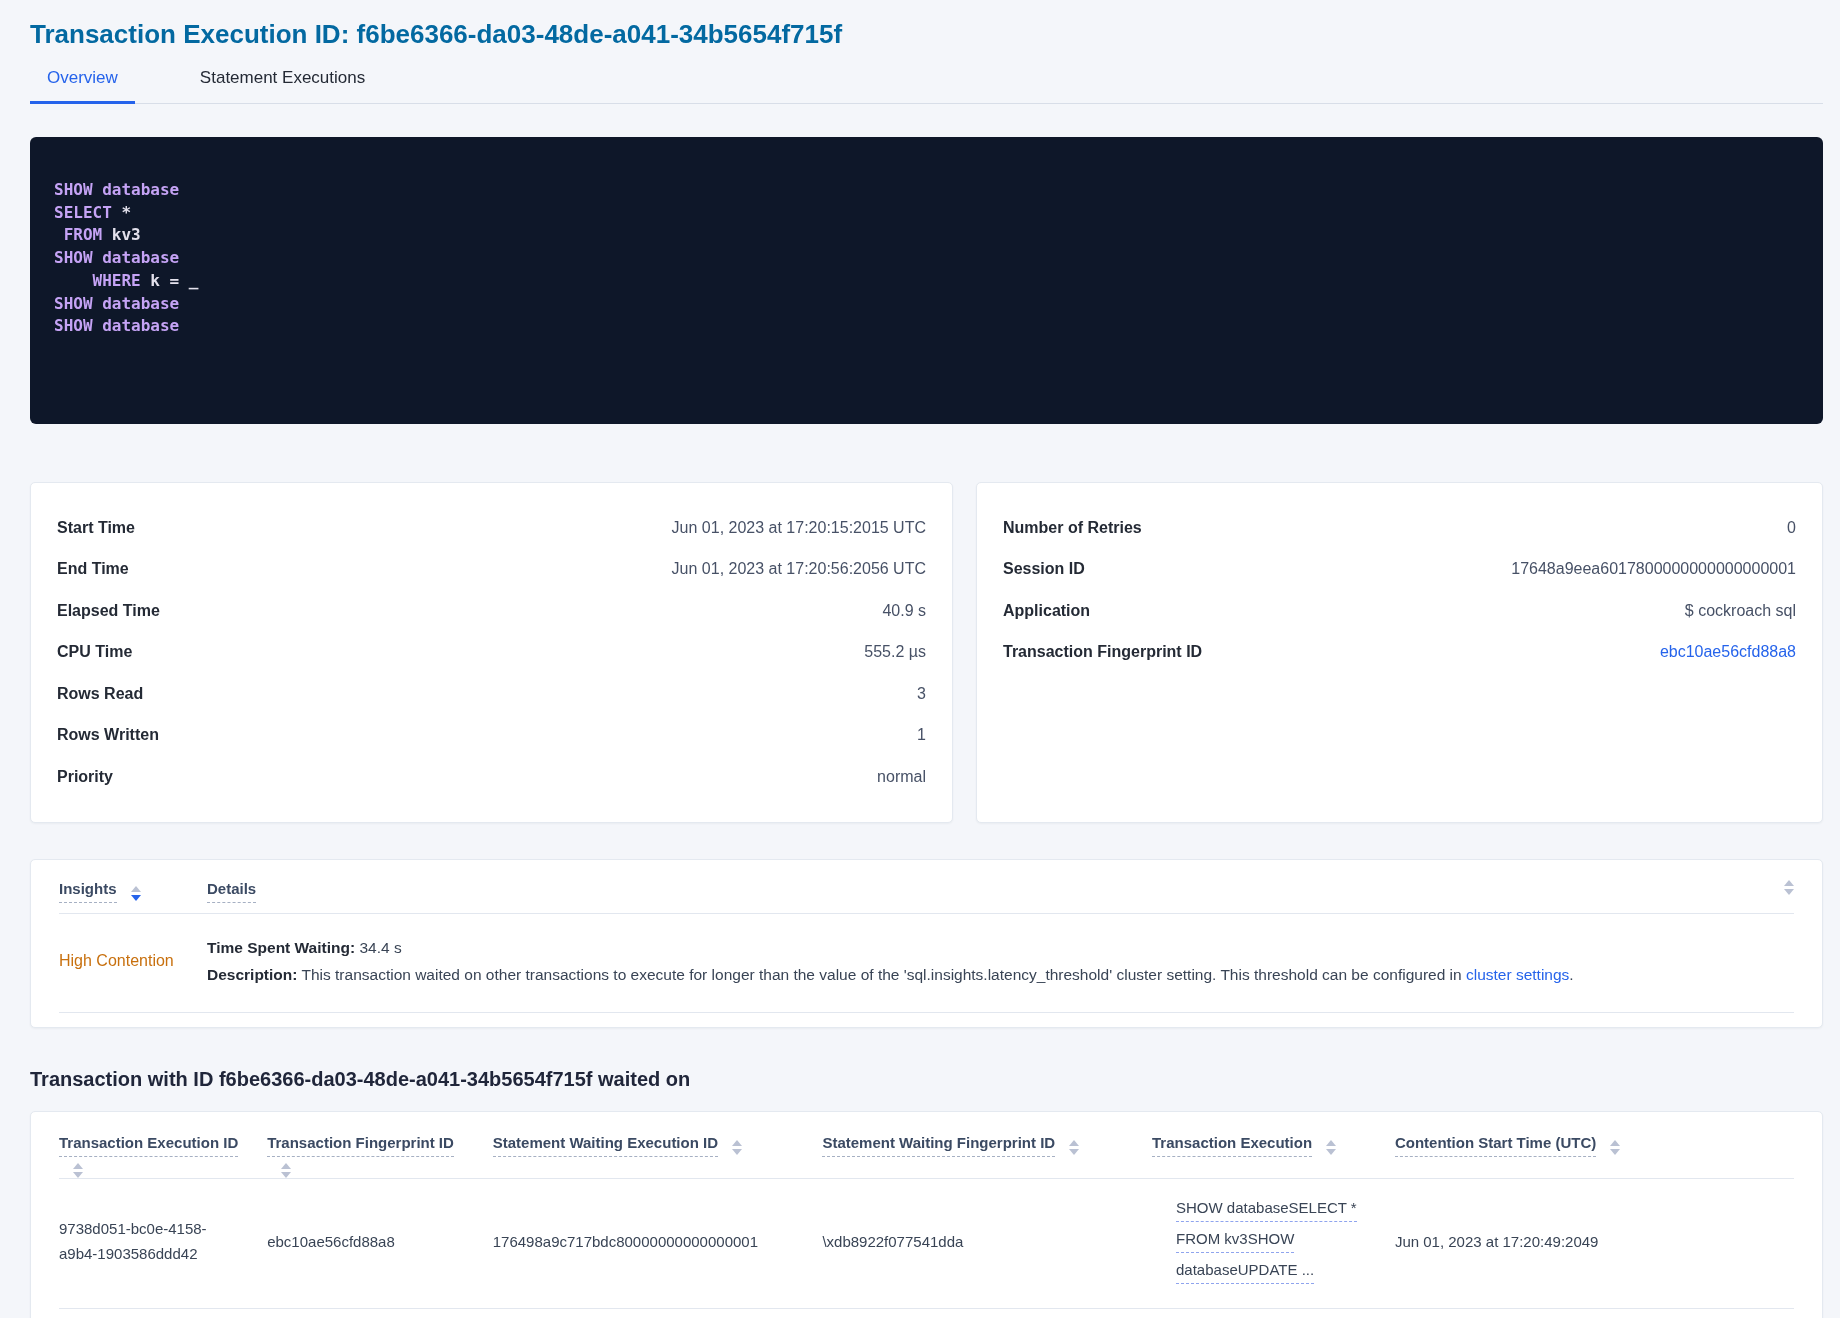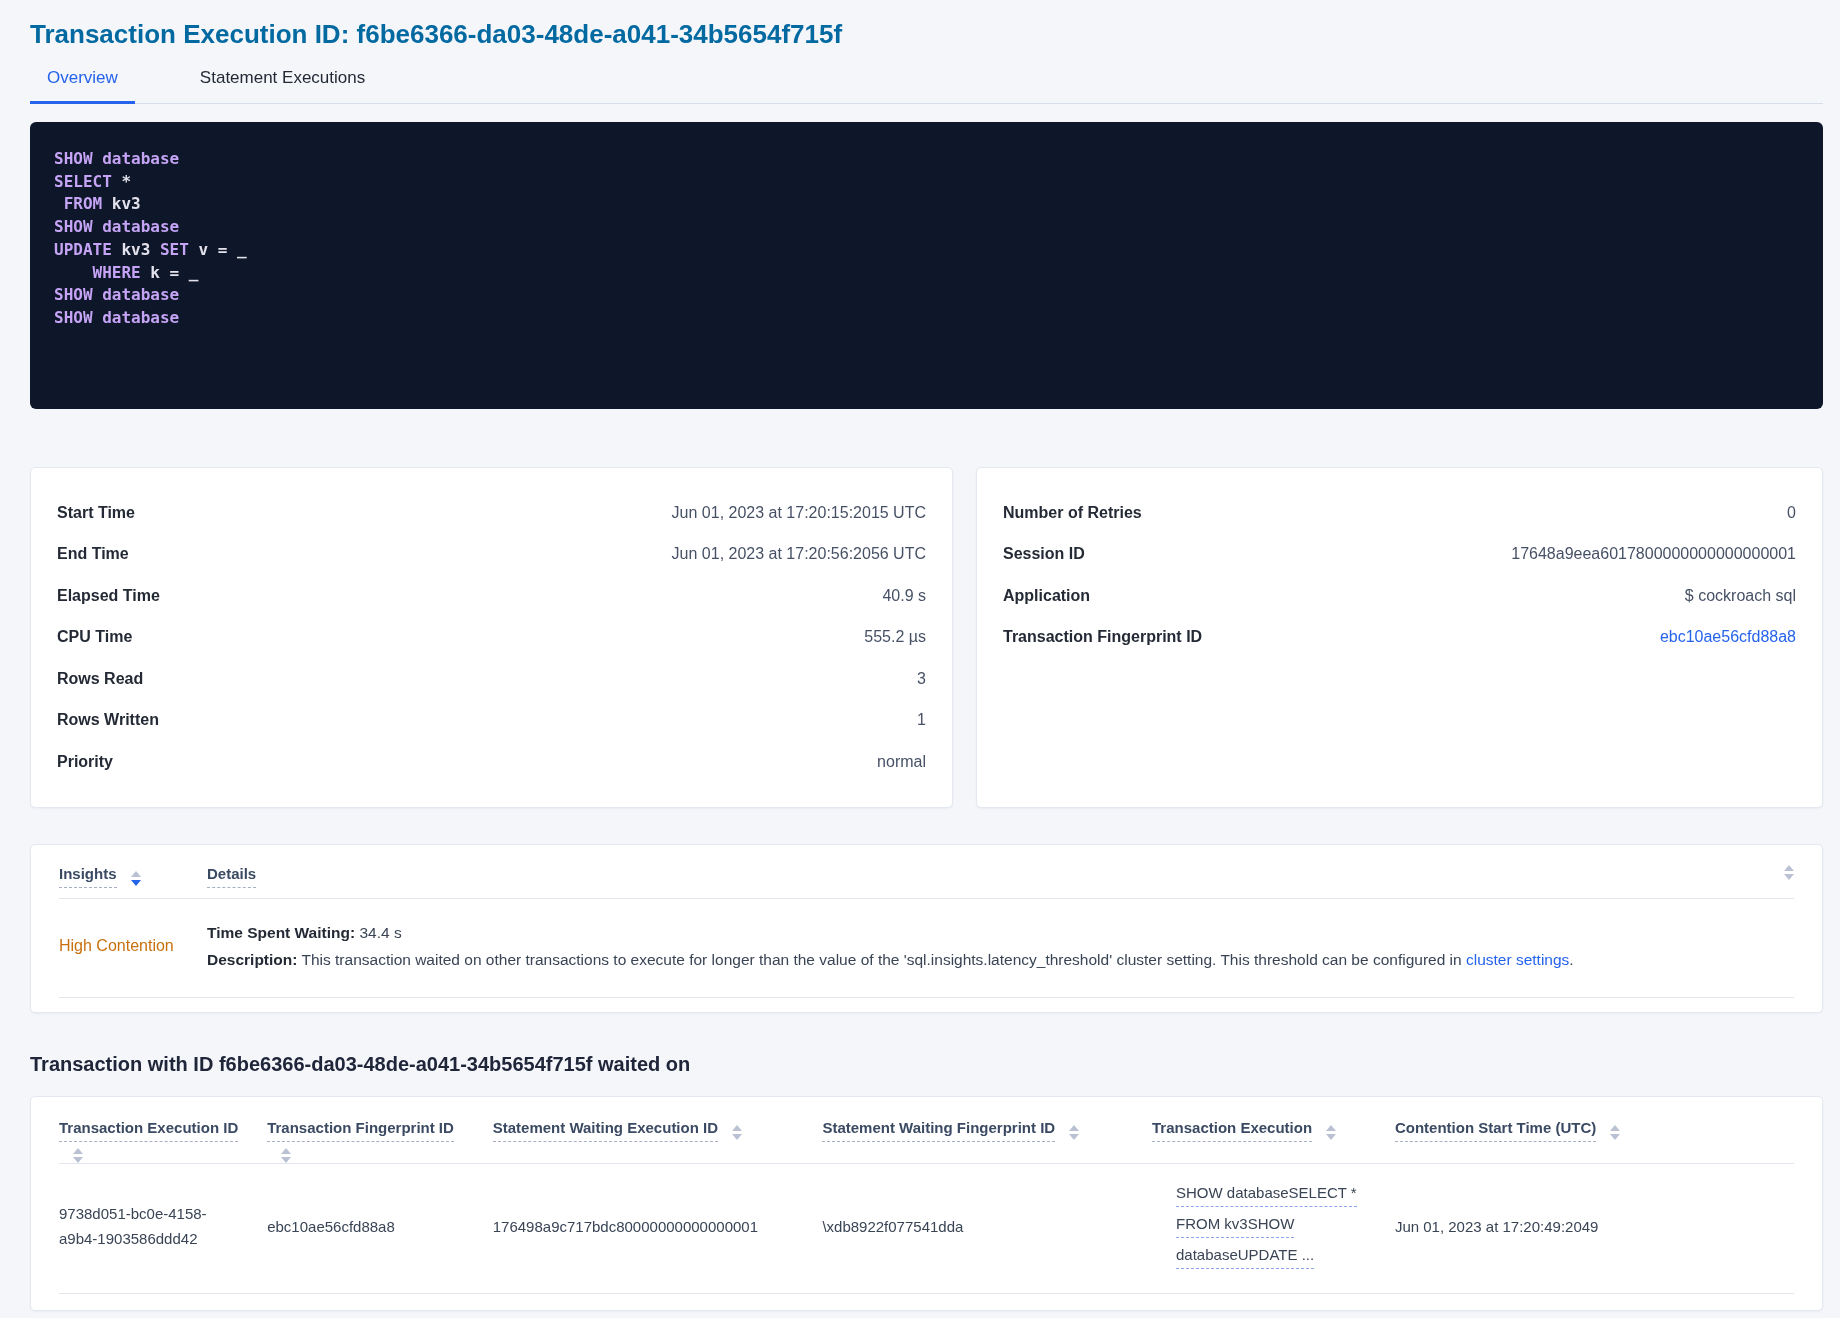--- a/index.html
+++ b/index.html
@@ -18,22 +18,22 @@
   .tabs { display: flex; margin-top: 12px; border-bottom: 1px solid #d8dee8; }
   .tab {
     font-size: 17px; color: #242a35; padding: 6px 17px 13px;
     border-bottom: 3px solid transparent; margin-bottom: -1px; cursor: pointer;
   }
   .tab + .tab { margin-left: 48px; }
   .tab.active { color: #2563eb; border-bottom-color: #2563eb; }
 
   
   .sqlbox {
-    margin-top: 18px; background: #0e1729; border-radius: 6px;
-    height: 287px; padding: 26px 24px 0;
+    margin-top: 33px; background: #0e1729; border-radius: 6px;
+    height: 287px; padding: 42px 24px 0;
     font-family: "DejaVu Sans Mono", monospace; font-size: 16px; line-height: 22.7px;
     color: #e3e1ec; font-weight: 700;
   }
   .sqlline { white-space: pre; }
   .kw { color: #c5a3f5; }
 
   
   .card {
     background: #ffffff; border: 1px solid #e4e9f0; border-radius: 5px;
     box-shadow: 0 1px 2px rgba(40,50,80,.05);
@@ -93,21 +93,20 @@
   <div class="tabs">
     <div class="tab active">Overview</div>
     <div class="tab">Statement Executions</div>
   </div>
 
   <div class="sqlbox">
     <div class="sqlline"><span class="kw">SHOW database</span></div>
     <div class="sqlline"><span class="kw">SELECT</span><span> *</span></div>
     <div class="sqlline"><span> </span><span class="kw">FROM</span><span> kv3</span></div>
     <div class="sqlline"><span class="kw">SHOW database</span></div>
-    <div class="sqlline"><span class="kw">UPDATE</span><span> kv3 </span><span class="kw">SET</span><span> v = _</span></div>
     <div class="sqlline"><span>    </span><span class="kw">WHERE</span><span> k = _</span></div>
     <div class="sqlline"><span class="kw">SHOW database</span></div>
     <div class="sqlline"><span class="kw">SHOW database</span></div>
   </div>
 
   <div class="cards-row">
 
     <div class="card kv-card left">
       <div class="krow">
         <span class="klabel">Start Time</span>

